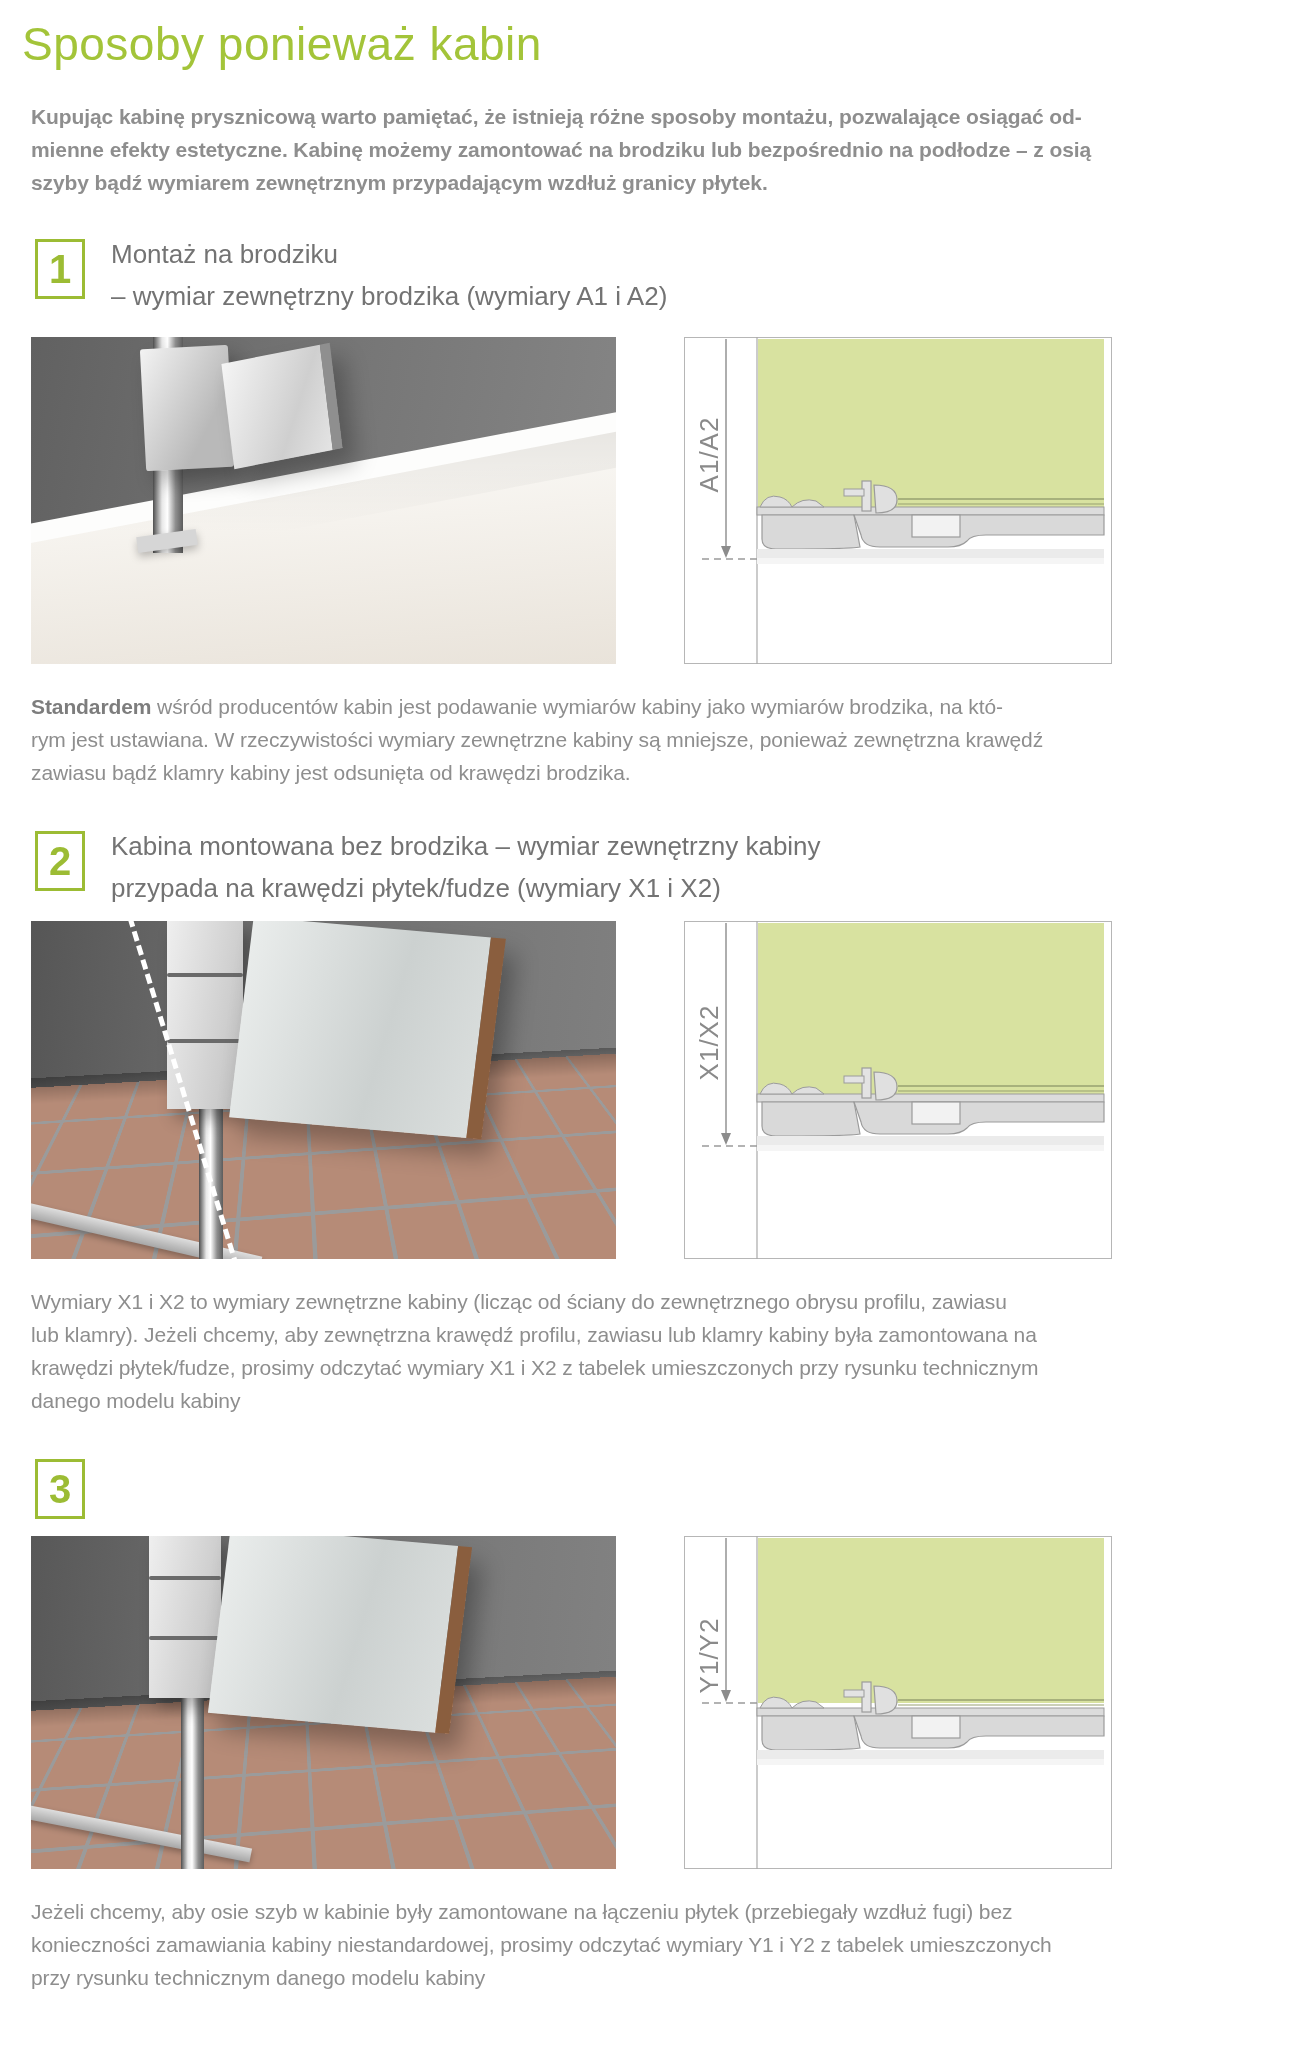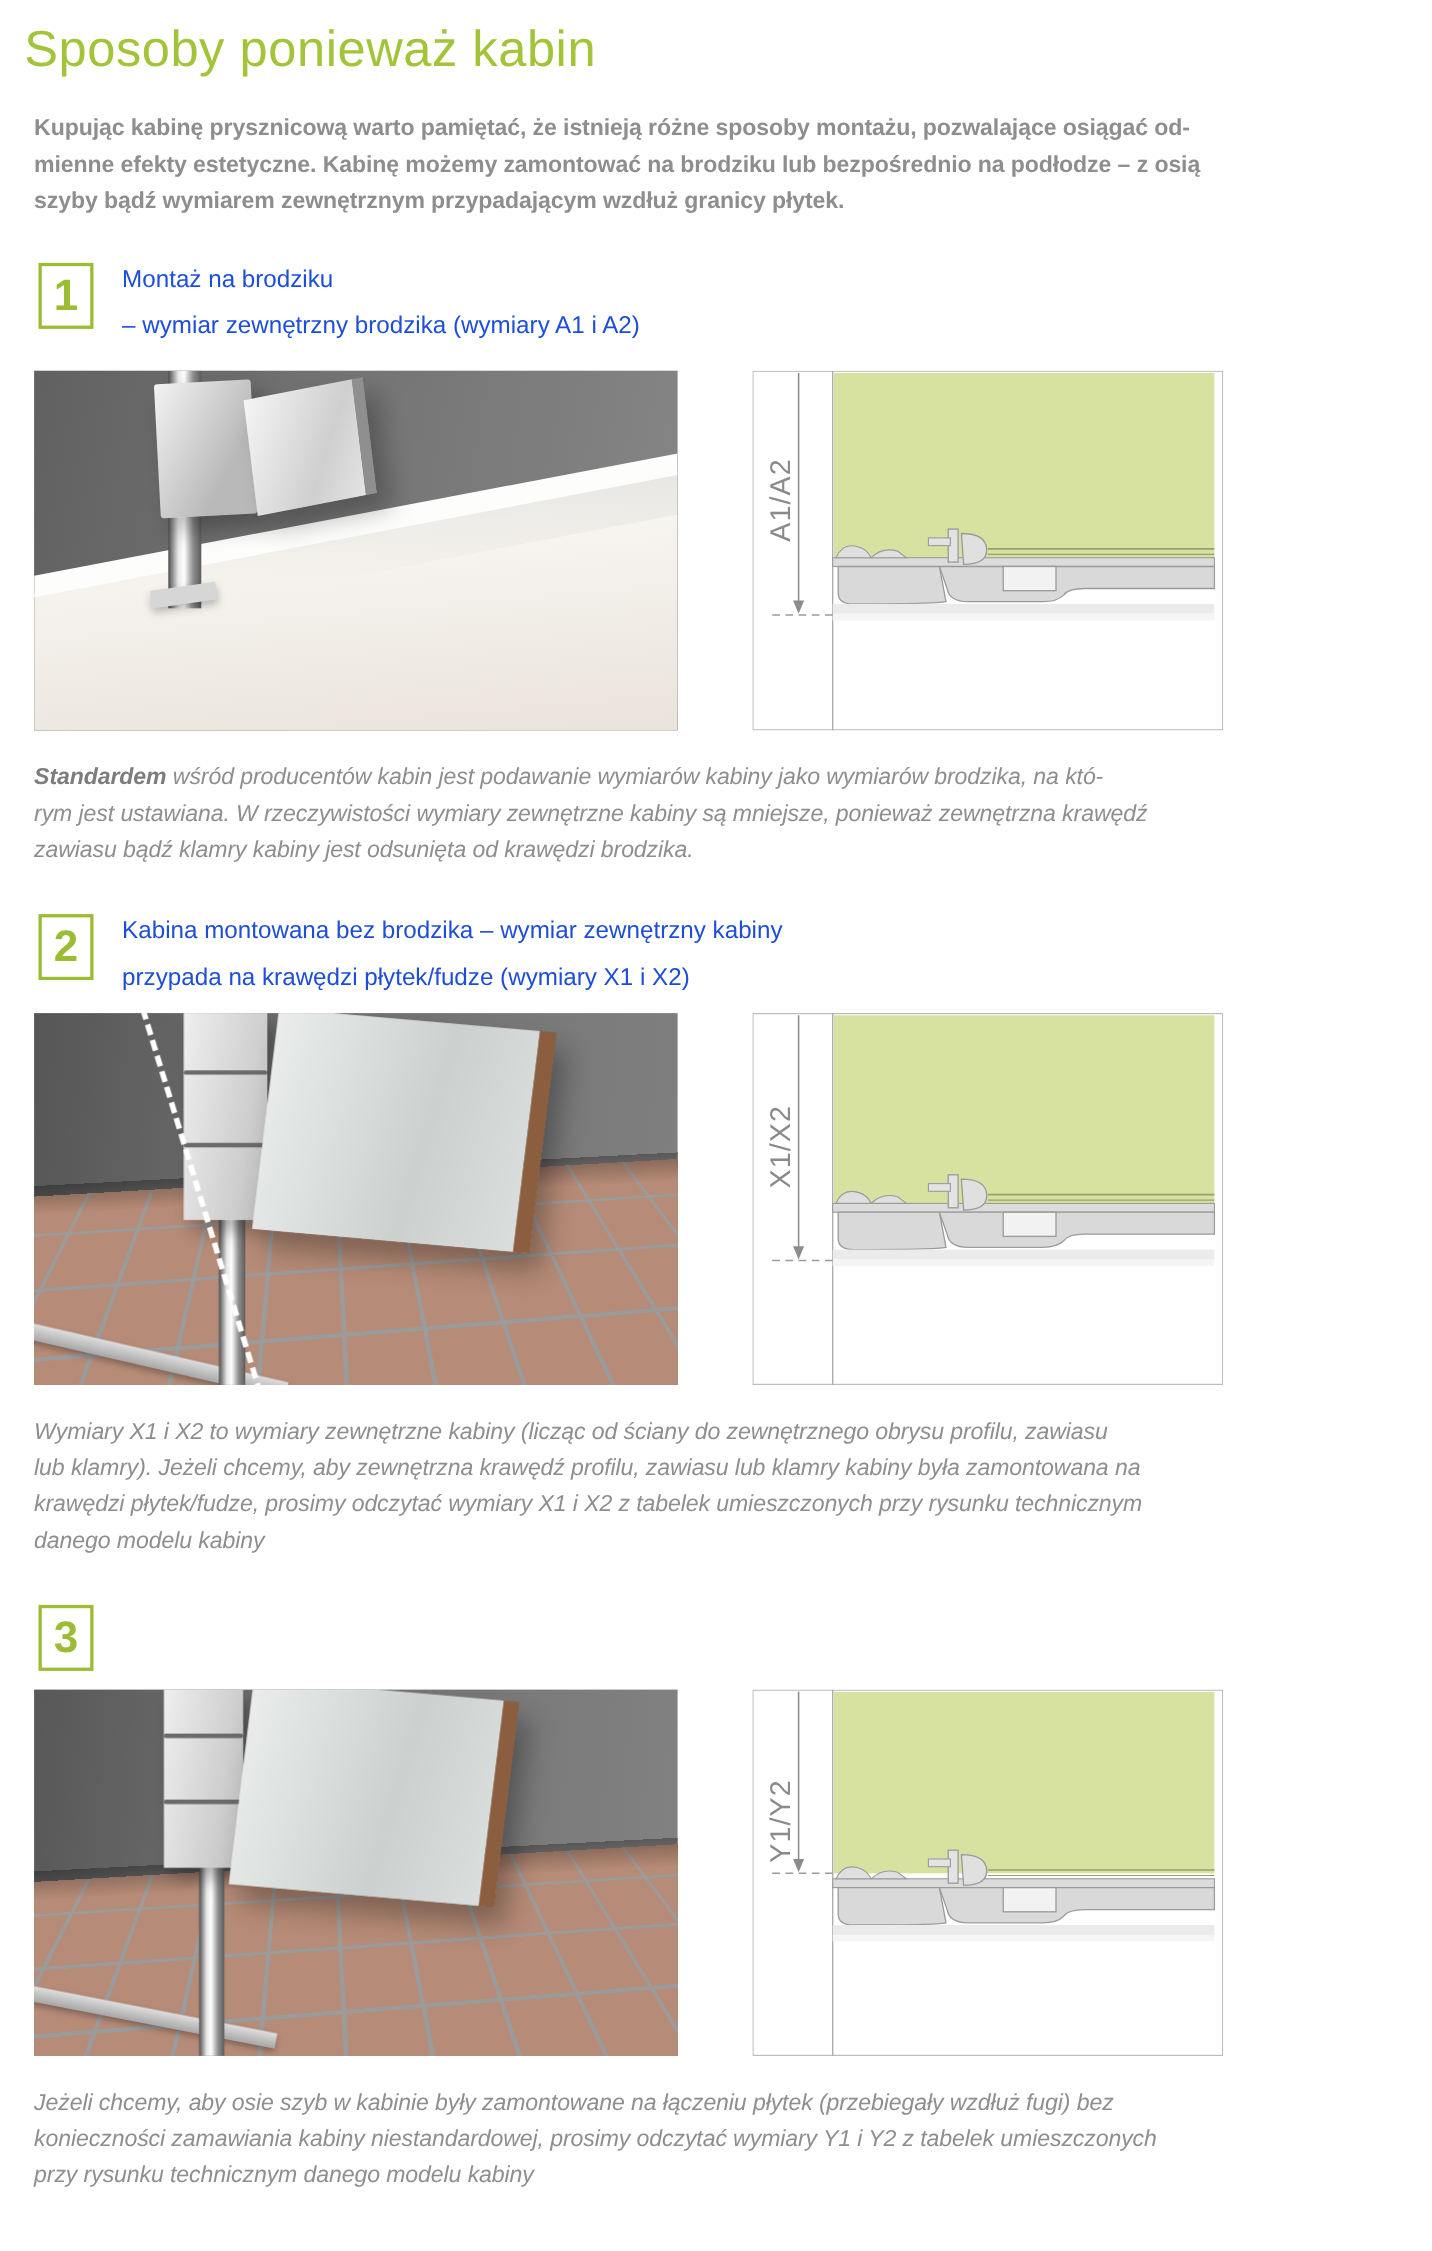--- a/index.html
+++ b/index.html
@@ -3,29 +3,29 @@
 <meta charset="utf-8">
 <style>
   html,body{margin:0;padding:0;background:#fff;}
   body{width:1302px;height:2046px;font-family:"Liberation Sans","DejaVu Sans",sans-serif;overflow:hidden;}
   .page{box-sizing:border-box;width:1302px;height:2046px;padding:0 31px;background:#fff;}
 
   
   .page-title{margin:14px 0 0 -9px;font-size:46px;line-height:60px;font-weight:400;color:#a3c439;letter-spacing:.5px;}
   .body-text{margin:0;white-space:pre-line;font-size:21px;line-height:33px;color:#8e8e8e;letter-spacing:-.1px;}
   .intro{margin-top:26px;font-weight:bold;}
-  .para{margin-top:26px;font-style:italic;}
+  .para{margin-top:26px;}
   .para-lead{font-weight:bold;color:#7d7d7d;}
 
   
   .section-header{display:flex;align-items:flex-start;gap:26px;margin-left:4px;}
   .sh1{margin-top:34px;} .sh2{margin-top:36px;} .sh3{margin-top:36px;}
   .num-box{flex:0 0 auto;box-sizing:border-box;width:50px;height:60px;border:3px solid #9cbc34;color:#9cbc34;
            display:flex;align-items:center;justify-content:center;font-size:40px;font-weight:bold;margin-top:6px;}
-  .section-heading{margin:0;white-space:pre-line;font-size:22px;line-height:42px;font-weight:400;color:#1d4ed8;}
+  .section-heading{margin:0;white-space:pre-line;font-size:26px;line-height:42px;font-weight:400;color:#737373;}
 
   
   .figures{display:flex;margin-top:20px;}
   .f1{margin-top:20px;} .f2{margin-top:12px;} .f3{margin-top:17px;}
   .photo{position:relative;width:585px;overflow:hidden;background:linear-gradient(100deg,#616161,#747474 45%,#868686);flex:0 0 auto;}
   .h1{height:327px;} .h2{height:338px;} .h3{height:333px;}
   .diagram{position:relative;width:428px;margin-left:68px;flex:0 0 auto;}
   .diagram svg{display:block;width:428px;height:100%;}
   .dim-wrap{position:absolute;left:0;top:0;width:52px;height:72%;display:flex;align-items:center;justify-content:center;pointer-events:none;}
   .dim-label{transform:rotate(-90deg);font-size:26px;color:#8a8a8a;letter-spacing:1px;white-space:nowrap;}

